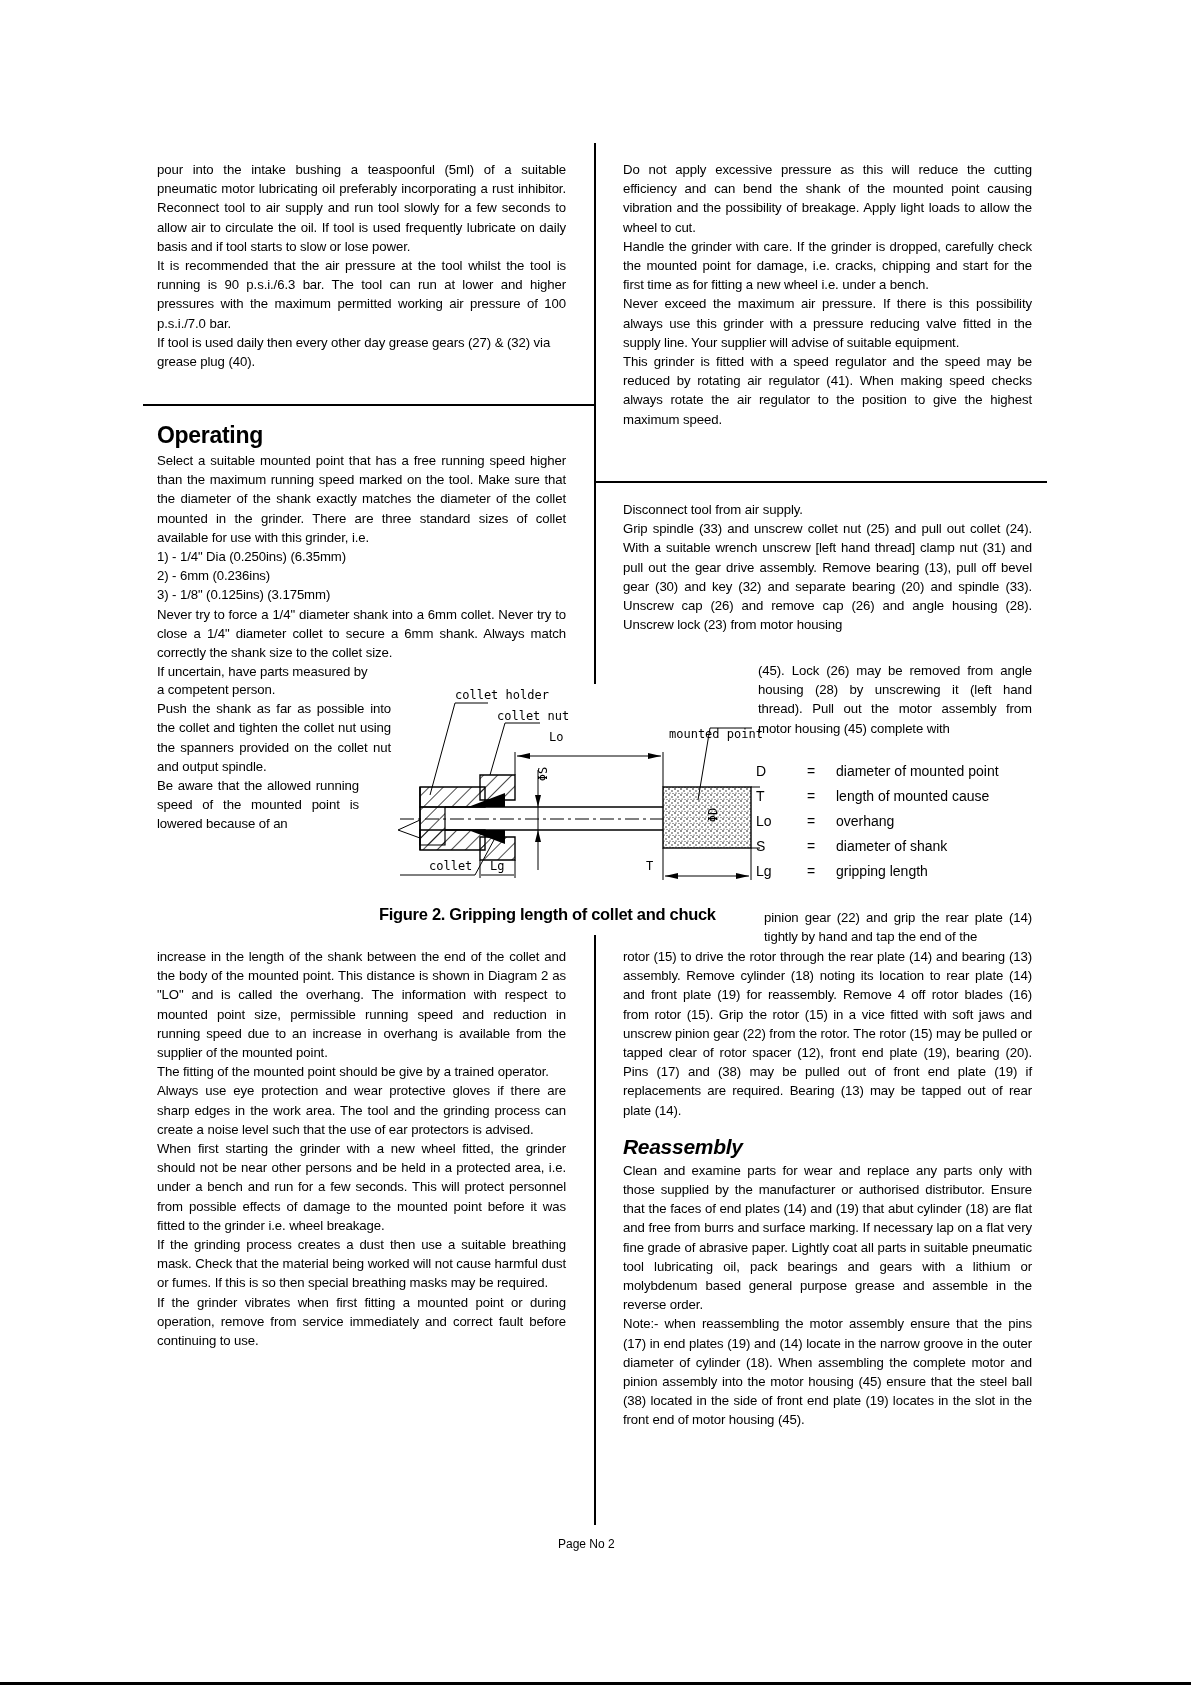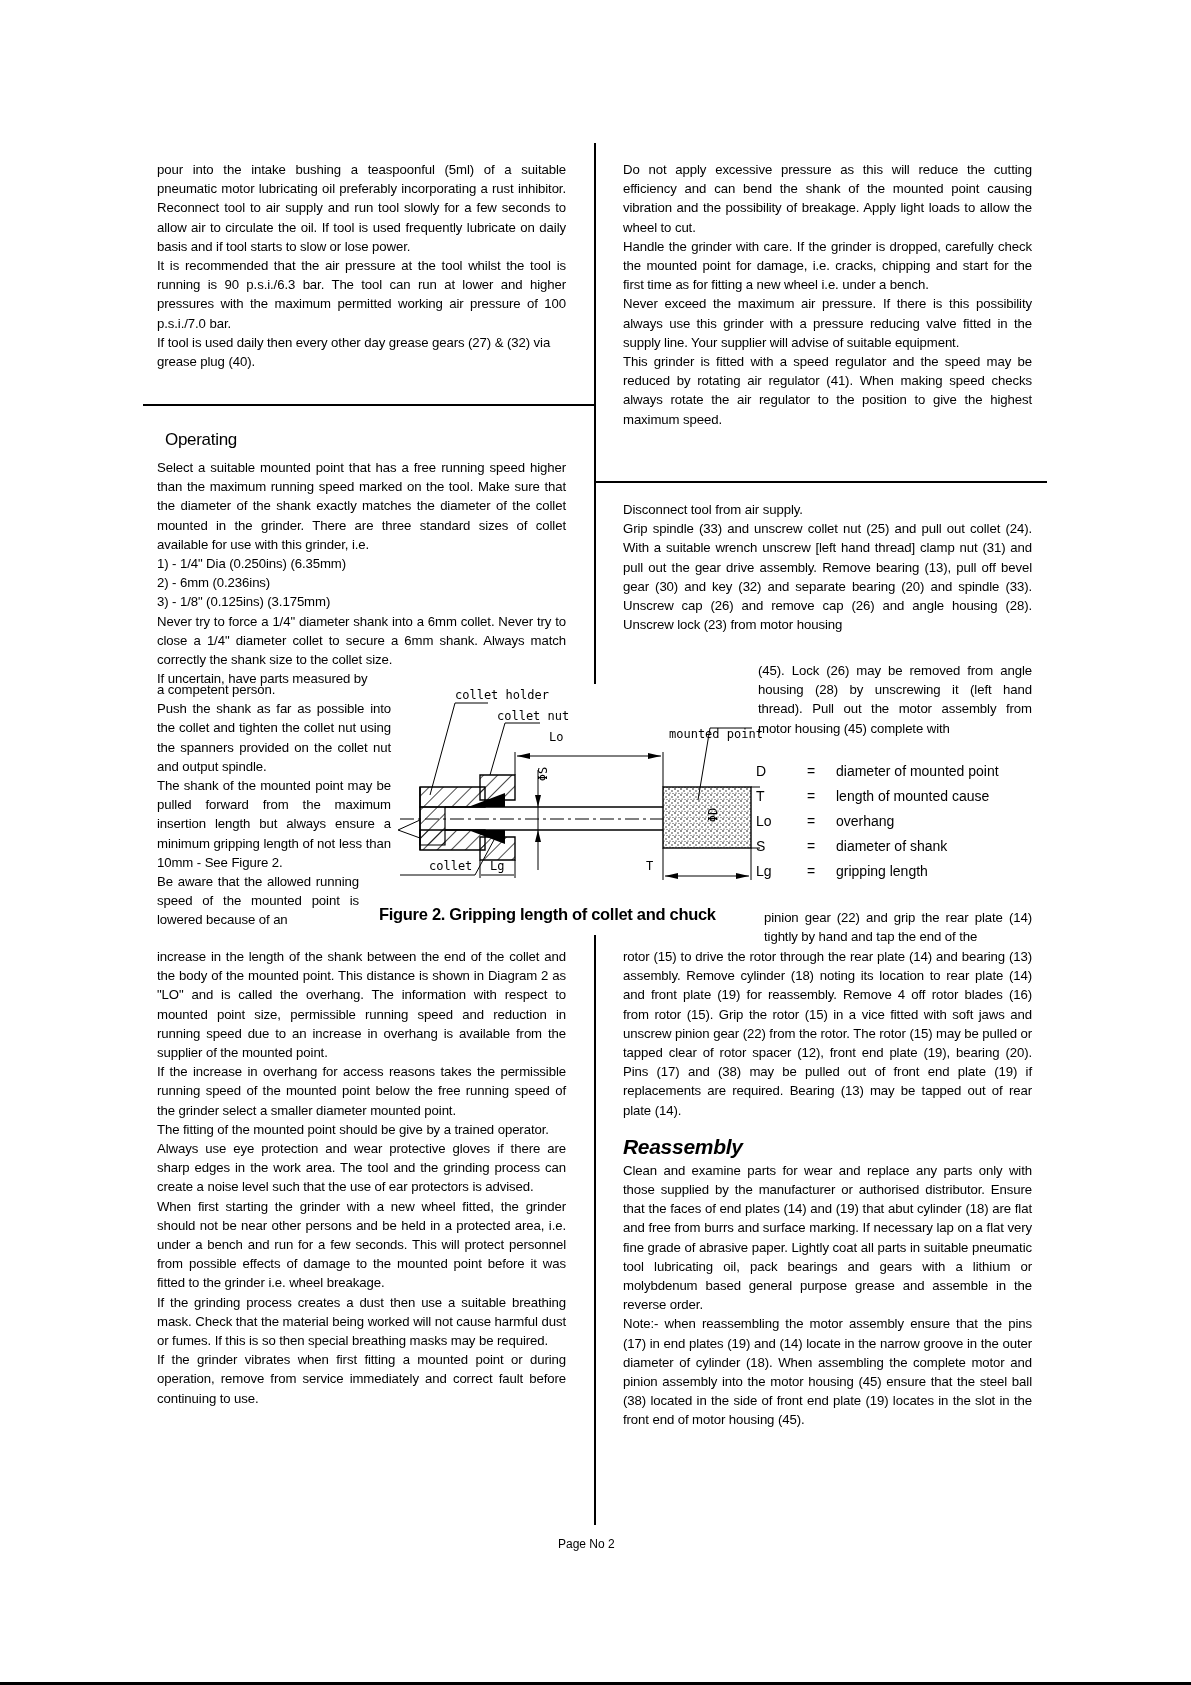--- a/index.html
+++ b/index.html
@@ -1,21 +1,21 @@
 <!DOCTYPE html>
 <html><head>
 <meta charset="utf-8">
 <style>
   html, body { margin:0; padding:0; background:#ffffff; }
   body { width:1191px; height:1685px; position:relative; overflow:hidden;
          font-family:"Liberation Sans", sans-serif; color:#000; }
   .abs { position:absolute; }
   .para { font-size:13.2px; line-height:19.2px; text-align:justify; margin:0; letter-spacing:-0.1px; }
   .para.last { text-align:left; }
-  .h2 { font-size:17px; font-weight:normal; margin:8px; letter-spacing:-0.3px; }
+  .h2 { font-size:23px; font-weight:bold; margin:0; letter-spacing:-0.3px; }
   .h3i { font-size:21px; font-style:italic; margin:0; letter-spacing:-0.3px; }
   .rule-h { position:absolute; height:2px; background:#000; }
   .rule-v { position:absolute; width:2px; background:#000; }
   .legend-row { position:absolute; font-size:14px; line-height:18px; }
   .legend-row span { position:absolute; white-space:nowrap; }
   .caption { font-size:16.5px; font-weight:bold; letter-spacing:-0.3px; white-space:nowrap; }
   .diag-label { font-family:"DejaVu Sans Mono", monospace; font-size:12px; }
   .footer { font-size:12px; }
   .bottom-bar { position:absolute; left:0; top:1682px; width:1191px; height:3px; background:#000; }
 </style>
@@ -36,27 +36,25 @@
   <p class="para last">1) - 1/4" Dia (0.250ins) (6.35mm)</p>
   <p class="para last">2) - 6mm (0.236ins)</p>
   <p class="para last">3) - 1/8" (0.125ins) (3.175mm)</p>
   <p class="para">Never try to force a 1/4" diameter shank into a 6mm collet. Never try to close a 1/4" diameter collet to secure a 6mm shank. Always match correctly the shank size to the collet size.</p>
   <p class="para last">If uncertain, have parts measured by</p>
 </div>
 
 <div class="abs" style="left:157px; top:680px; width:234px;">
   <p class="para last">a competent person.</p>
   <p class="para">Push the shank as far as possible into the collet and tighten the collet nut using the spanners provided on the collet nut and output spindle.</p>
-  <p class="para">The shank of the mounted point may be pulled forward from the maximum insertion length but always ensure a minimum gripping length of not less than 10mm - See Figure 2.</p>
   <p class="para" style="width:202px;">Be aware that the allowed running speed of the mounted point is lowered because of an</p>
 </div>
 
 <div class="abs" style="left:157px; top:947px; width:409px;">
   <p class="para">increase in the length of the shank between the end of the collet and the body of the mounted point. This distance is shown in Diagram 2 as "LO" and is called the overhang. The information with respect to mounted point size, permissible running speed and reduction in running speed due to an increase in overhang is available from the supplier of the mounted point.</p>
-  <p class="para">If the increase in overhang for access reasons takes the permissible running speed of the mounted point below the free running speed of the grinder select a smaller diameter mounted point.</p>
   <p class="para">The fitting of the mounted point should be give by a trained operator.</p>
   <p class="para">Always use eye protection and wear protective gloves if there are sharp edges in the work area. The tool and the grinding process can create a noise level such that the use of ear protectors is advised.</p>
   <p class="para">When first starting the grinder with a new wheel fitted, the grinder should not be near other persons and be held in a protected area, i.e. under a bench and run for a few seconds. This will protect personnel from possible effects of damage to the mounted point before it was fitted to the grinder i.e. wheel breakage.</p>
   <p class="para">If the grinding process creates a dust then use a suitable breathing mask. Check that the material being worked will not cause harmful dust or fumes. If this is so then special breathing masks may be required.</p>
   <p class="para">If the grinder vibrates when first fitting a mounted point or during operation, remove from service immediately and correct fault before continuing to use.</p>
 </div>
 
 <div class="rule-v" style="left:594px; top:143px; height:541px;"></div>
 <div class="rule-v" style="left:594px; top:935px; height:590px;"></div>
 

